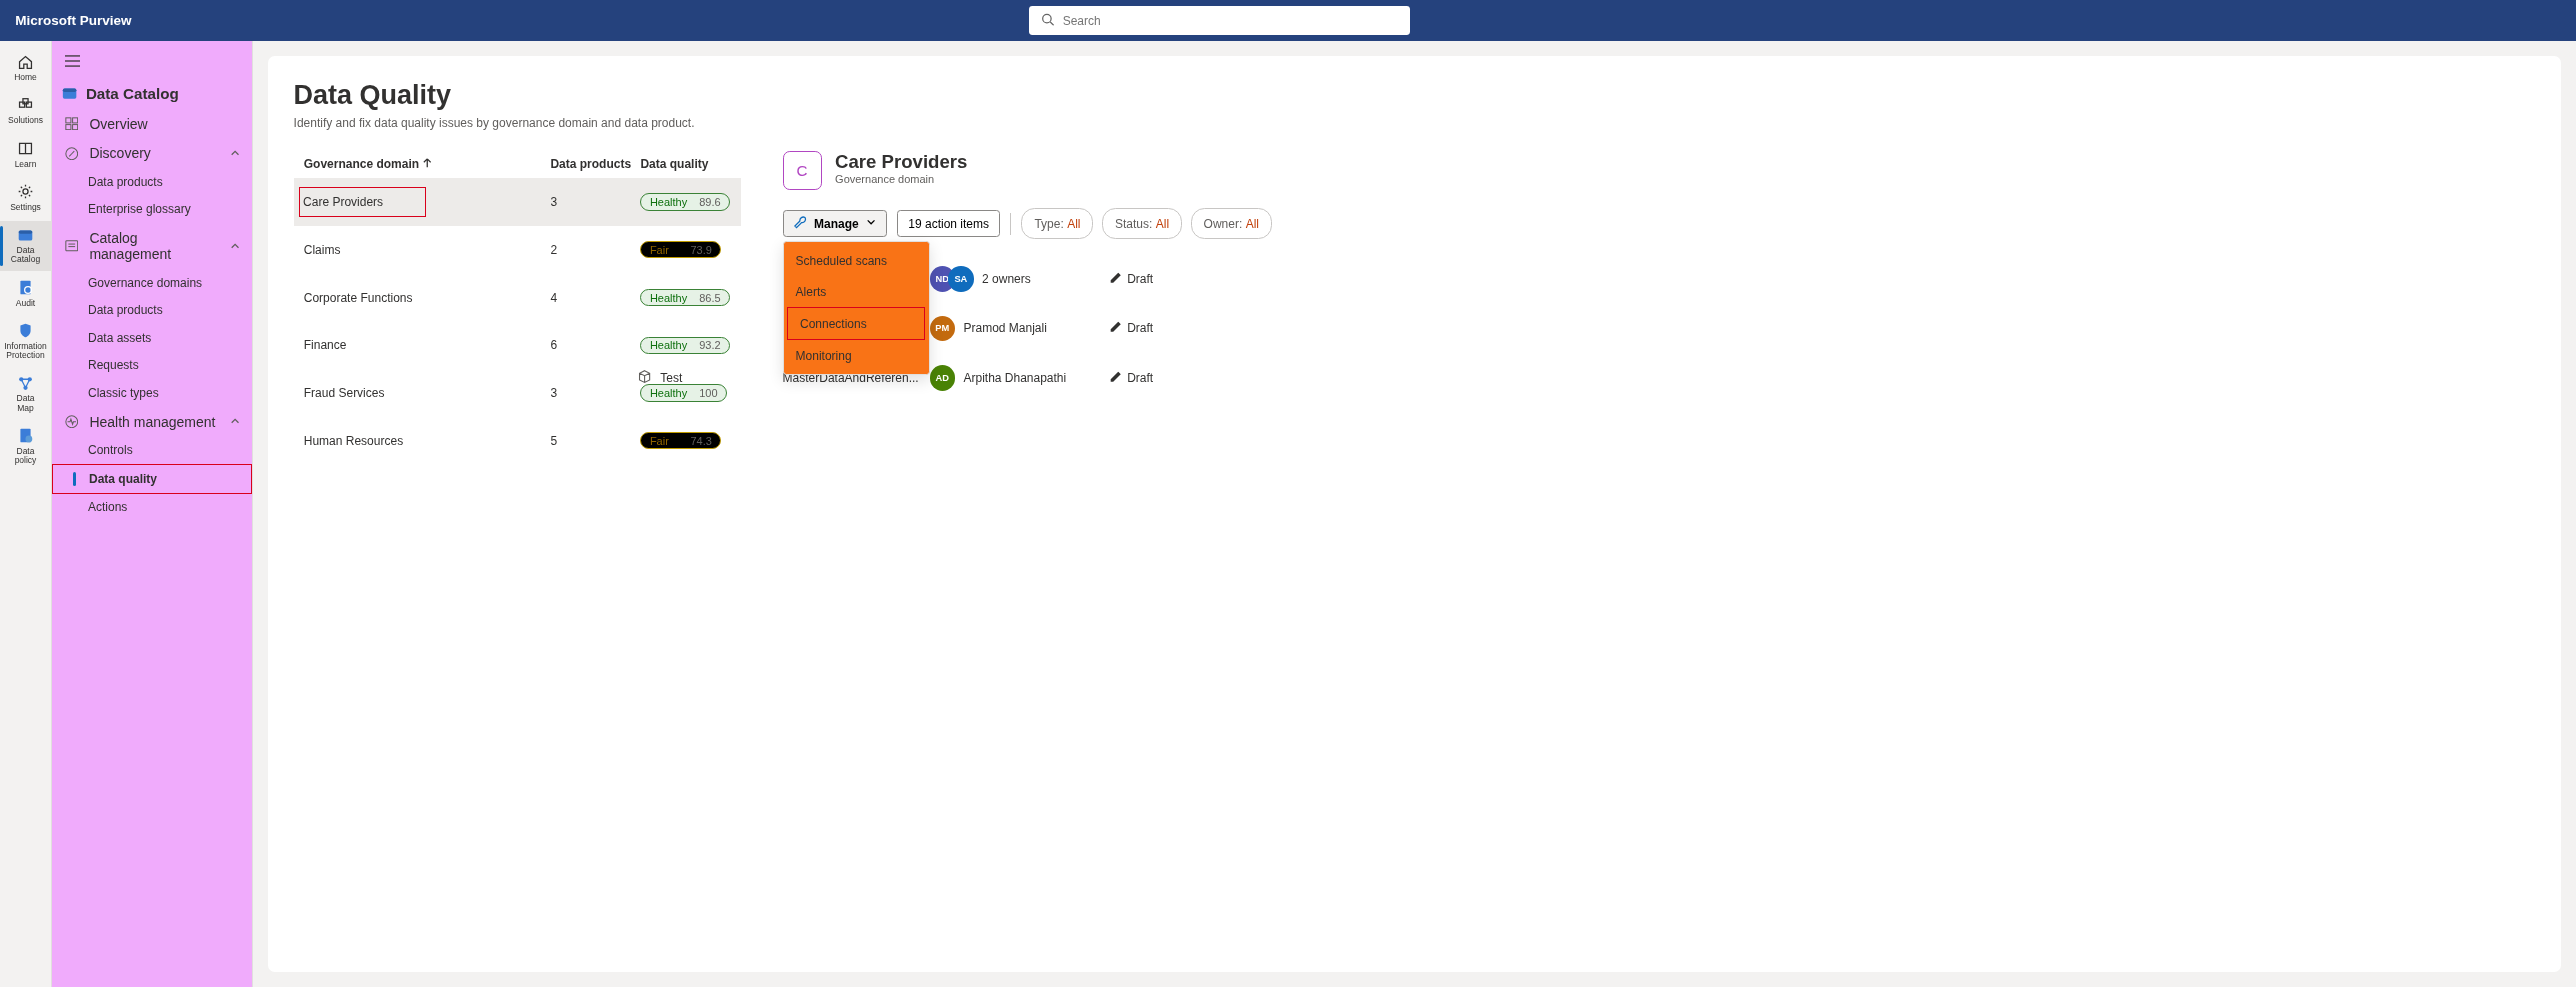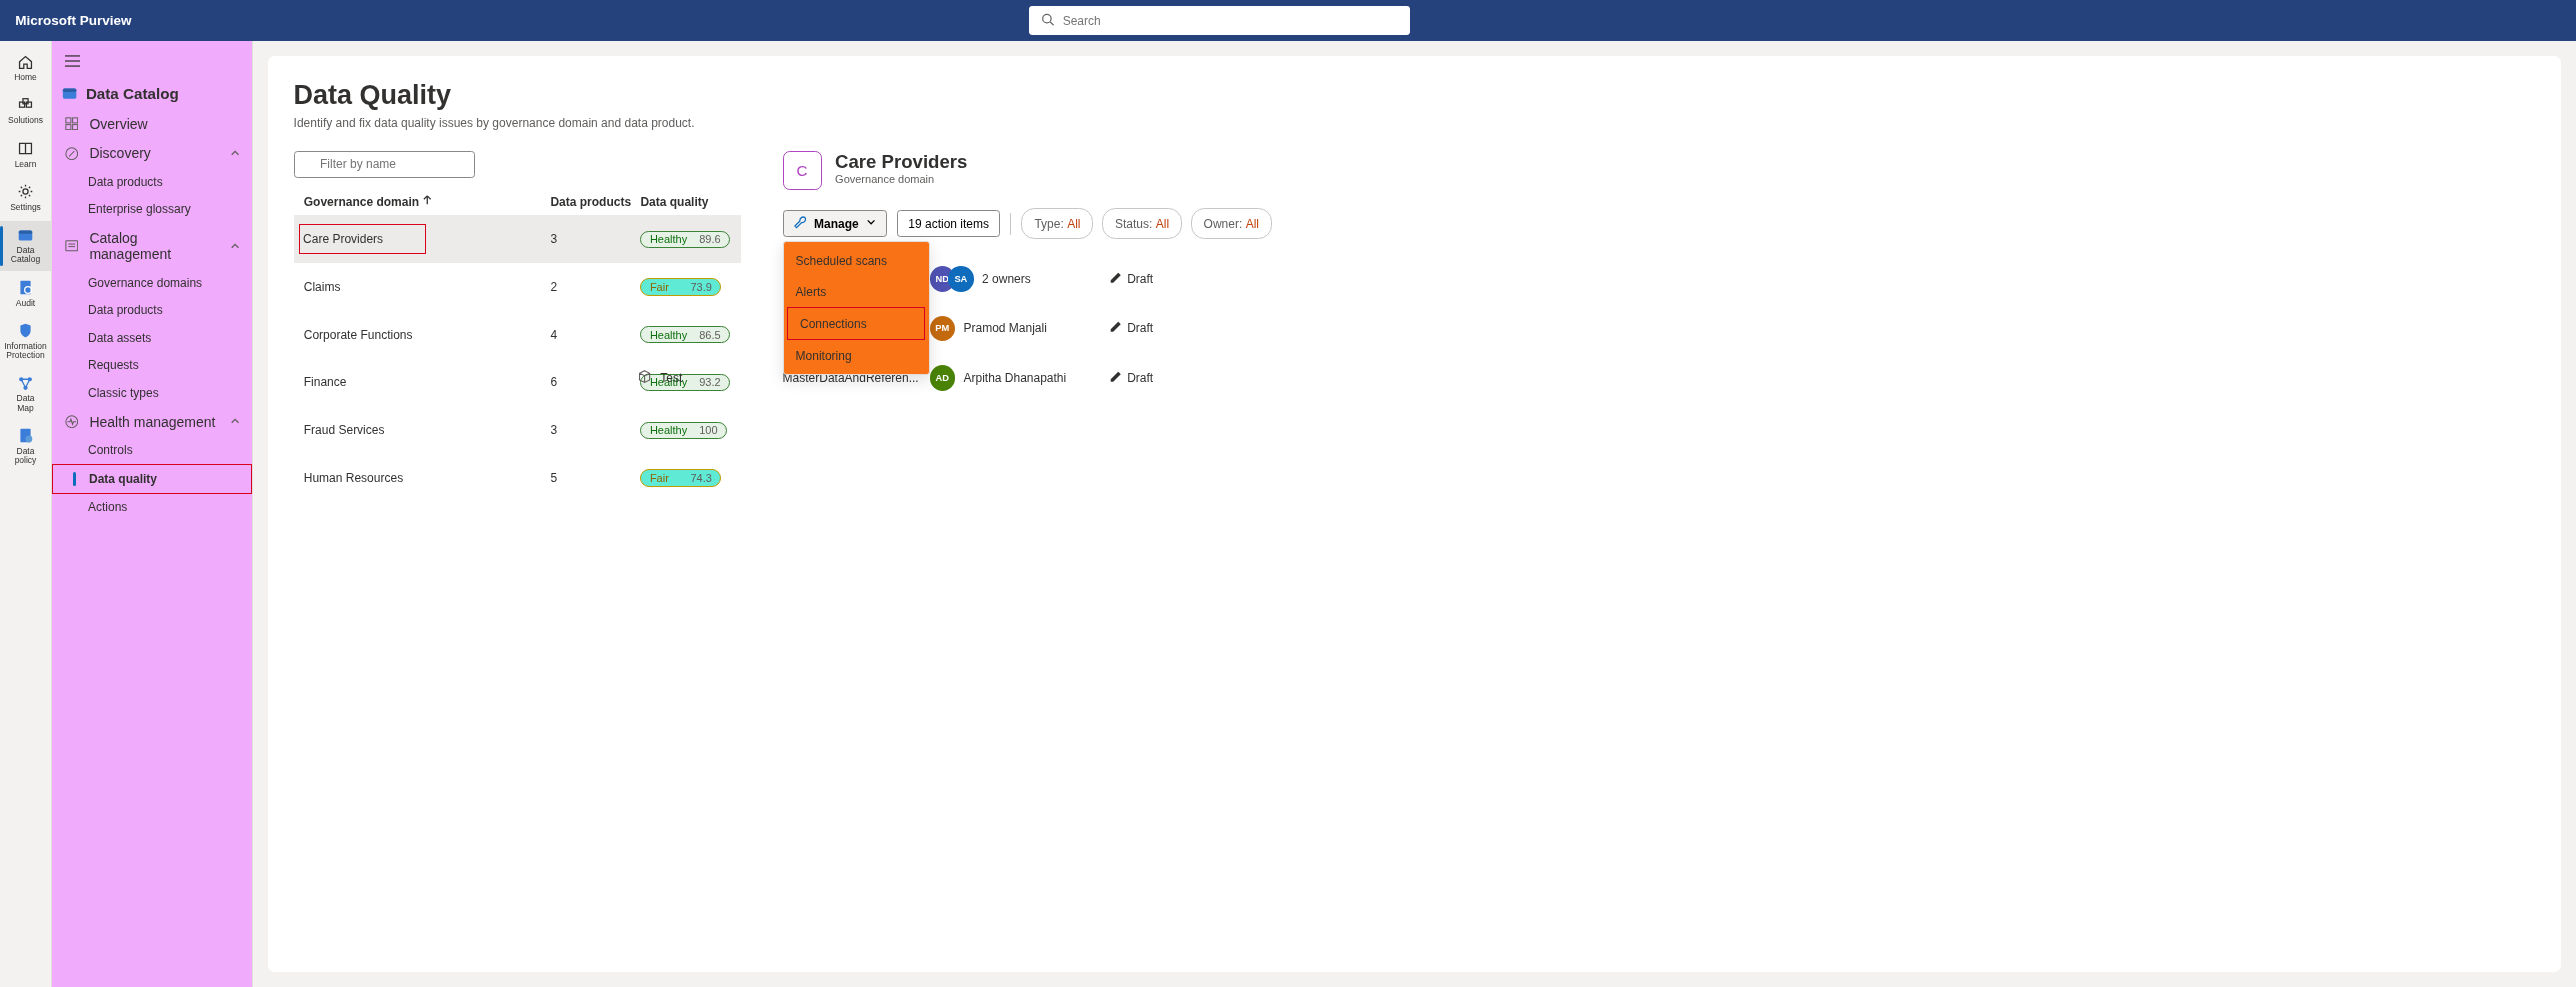--- a/index.html
+++ b/index.html
@@ -57,21 +57,21 @@
   .col-dq { width:90px; }
 
   .tbl-row { display:flex; align-items:center; padding:15.2px 10.2px; border-radius:0; font-size:12px; }
   .tbl-row.selrow { background:#EDEBE9; }
   .tbl-row .col-name .nm { display:inline-block; }
   .tbl-row .name-hl { border:1.7px solid #D9001B; padding:6.8px 42px 6.8px 3.4px; margin:-8.5px -42px -8.5px -5.1px; }
 
   .badge { display:inline-flex; align-items:center; justify-content:space-between; gap:12px; border-radius:12px; padding:1.7px 8.5px; font-size:11px; min-width:81px; }
   .badge.healthy { background:#E6F2E6; border:0.8px solid #3A8236; color:#0E700E; }
   .badge.healthy .sc { color:#605E5C; font-weight:400; }
-  .badge.fair { background:#5eead4; border:0.8px solid #C19C00; color:#8F6400; }
+  .badge.fair { background:#000000; border:0.8px solid #C19C00; color:#8F6400; }
   .badge.fair .sc { color:#605E5C; font-weight:400; }
 
   
   .det-head { display:flex; gap:13.5px; margin-bottom:18.6px; }
   .avatar-sq { width:39px; height:39px; border:0.8px solid #B146C2; color:#B146C2; border-radius:6.8px; display:flex; align-items:center; justify-content:center; font-size:15.2px; font-weight:400; }
   .det-title { font-size:18.6px; font-weight:600; }
   .det-sub { color:#605E5C; font-size:11px; }
 
   .det-bar { display:flex; align-items:center; gap:10.2px; margin-bottom:15.2px; position:relative; }
   .btn { display:inline-flex; align-items:center; gap:6.8px; height:27px; padding:0 10.2px; border-radius:3.4px; border:0.8px solid #8A8886; background:#fff; cursor:pointer; font-size:12px; }
@@ -301,28 +301,20 @@
   </div>
 
   <div class="main">
     <div class="card">
       <div class="page-title">Data Quality</div>
       <div class="page-sub">Identify and fix data quality issues by governance domain and data product.</div>
 
       <div class="cols">
 
         <div class="leftcol">
-          <div class="filter-wrap">
-            <span class="ficon">
-              <svg width="12" height="12" viewBox="0 0 14 14" fill="none" stroke="currentColor" stroke-width="1.2">
-                  <path d="M1 2 L13 2 L8.5 7 L8.5 12 L5.5 10 L5.5 7 Z"></path>
-                </svg>
-            </span>
-            <input class="filter-input" placeholder="Filter by name" style="">
-          </div>
 
           <div class="tbl-head">
             <div class="col-name">
               <span>Governance domain</span>
               <span>
                 <svg width="8.5" height="10.2" viewBox="0 0 10 12" fill="none" stroke="currentColor" stroke-width="1.5">
                     <path d="M5 11 L5 1 M5 1 L1 5 M5 1 L9 5"></path>
                   </svg>
               </span>
             </div>

